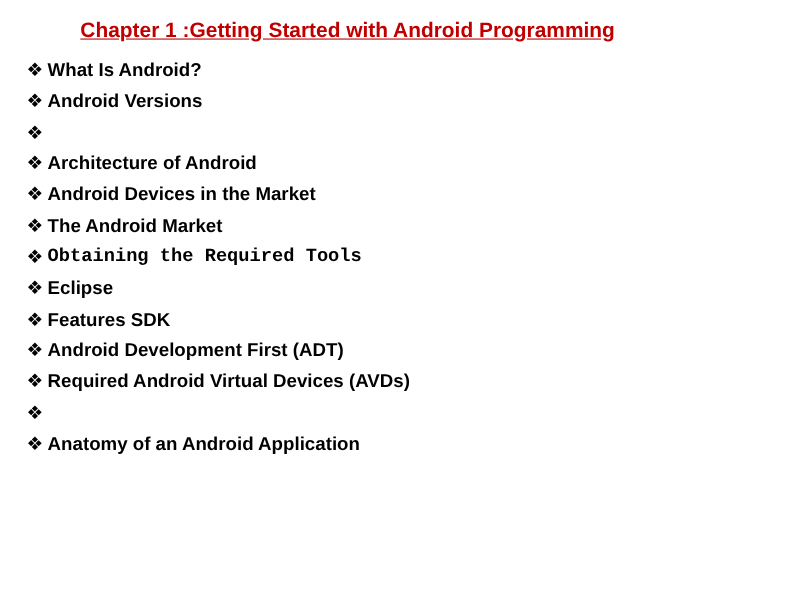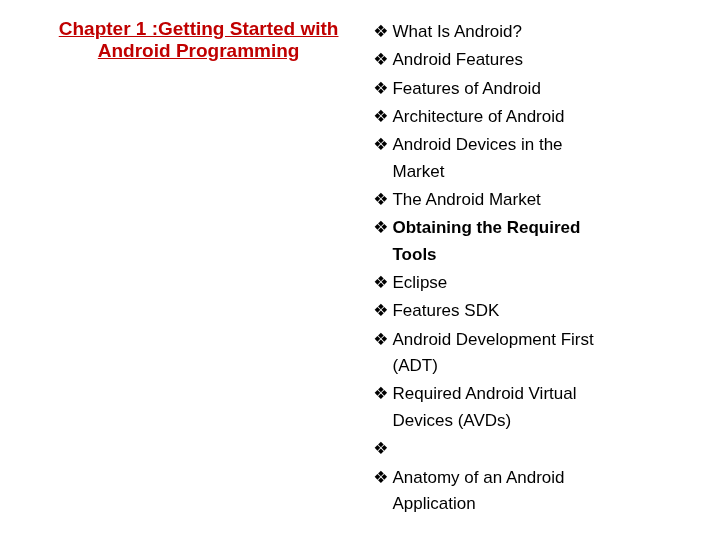--- a/index.html
+++ b/index.html
@@ -14,20 +14,21 @@
       background: #ffffff;
       font-family: Arial, sans-serif;
       overflow: hidden;
     }
 
     .page {
       width: 632px;
       height: 540px;
       padding: 18px 24px;
       display: flex;
+      flex-direction: column;
       gap: 0;
     }
 
     .title {
       font-size: 19px;
       font-weight: bold;
       color: #c00000;
       text-decoration: underline;
       margin-bottom: 10px;
       text-align: center;
@@ -46,43 +47,43 @@
       color: #000000;
       font-size: 17px;
       margin-right: 4px;
       flex-shrink: 0;
       position: relative;
       top: 0px;
     }
 
     .list-item.bold-item .label {
       font-weight: bold;
+      font-family: Liberation Mono, monospace;
     }
 
     .label {
-      font-weight: normal;
+      font-weight: bold;
     }
   </style>
 </head>
 <body>
 
 <div class="page">
   <div class="title">Chapter 1 :Getting Started with Android Programming</div>
   <div id="list-container">
       <div class="list-item">
         <span class="bullet">❖</span>
         <span class="label">What Is Android?</span>
       </div>
       <div class="list-item">
         <span class="bullet">❖</span>
-        <span class="label">Android Features</span>
+        <span class="label">Android Versions</span>
       </div>
       <div class="list-item">
         <span class="bullet">❖</span>
-        <span class="label">Features of Android</span>
       </div>
       <div class="list-item">
         <span class="bullet">❖</span>
         <span class="label">Architecture of Android</span>
       </div>
       <div class="list-item">
         <span class="bullet">❖</span>
         <span class="label">Android Devices in the Market</span>
       </div>
       <div class="list-item">

